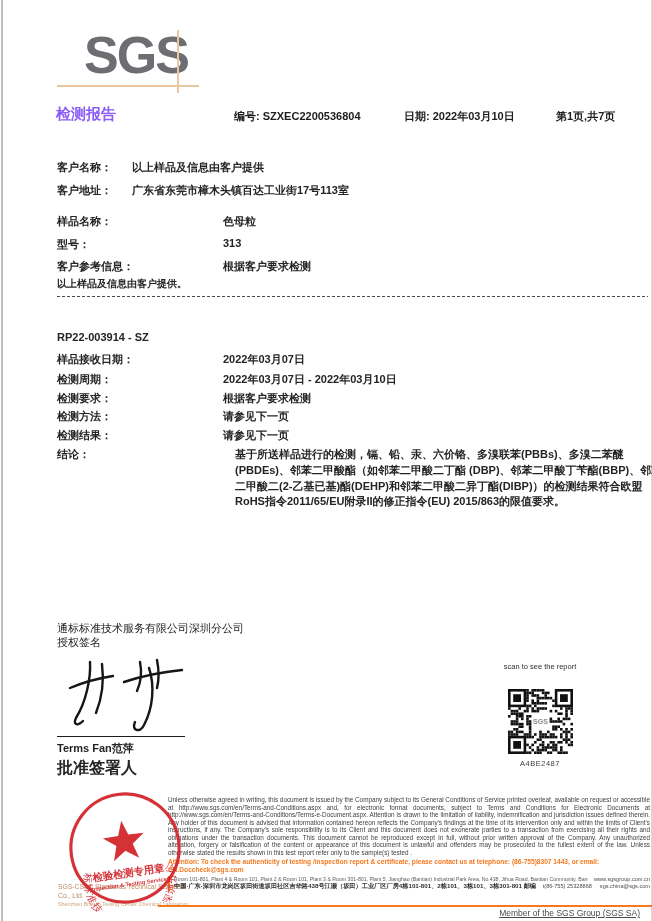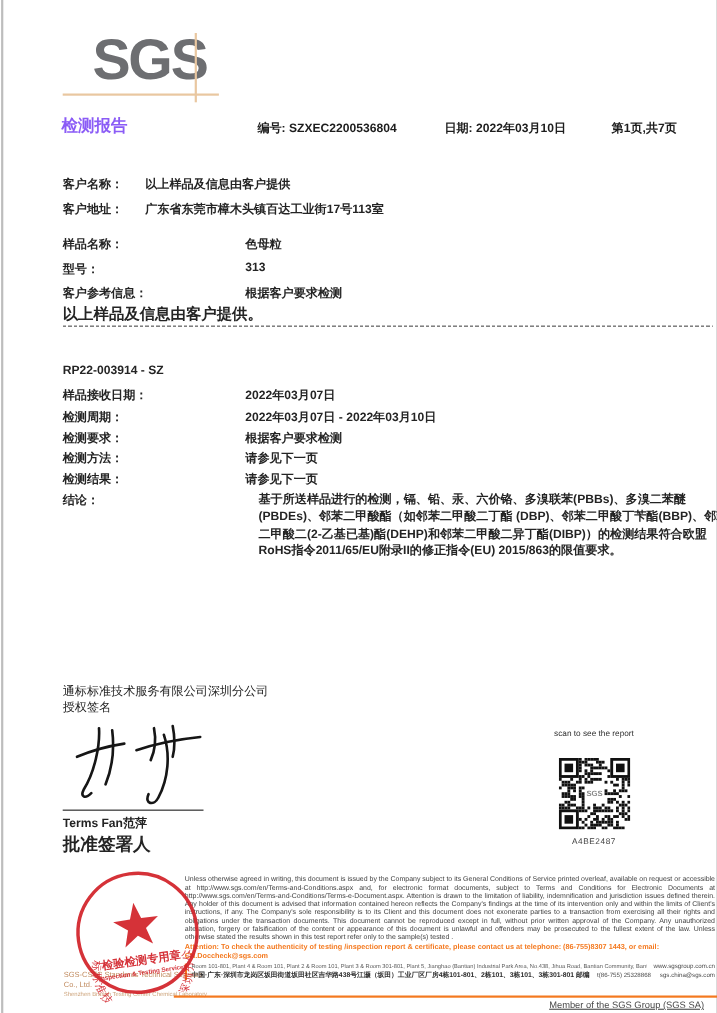--- a/index.html
+++ b/index.html
@@ -20,21 +20,21 @@
   
   .title{position:absolute;left:56px;top:105px;font-size:15px;font-weight:700;color:#8b5cf6;}
   .hmeta{position:absolute;top:109px;font-size:11px;font-weight:700;color:#1d1d1d;white-space:nowrap;}
   .hm-no{left:234px;} .hm-date{left:404px;} .hm-pages{left:556px;}
 
   
   .row{position:absolute;left:57px;display:flex;font-size:11px;font-weight:700;color:#242424;white-space:nowrap;}
   .row .lbl{flex:0 0 auto;}
   .w75  .lbl{width:75px;}
   .w166 .lbl{width:166px;}
-  .note{position:absolute;left:57px;top:277px;font-size:14px;font-weight:700;color:#242424;font-family:Liberation Mono, monospace;}
+  .note{position:absolute;left:57px;top:277px;font-size:10px;font-weight:700;color:#242424;font-family:Liberation Mono, monospace;}
   .dashsep{position:absolute;left:57px;top:296px;width:591px;height:1px;
     background:repeating-linear-gradient(90deg,#4a4a4a 0 3px,transparent 3px 5px);}
 
   
   .concl{position:absolute;left:57px;top:447px;display:flex;font-size:11px;font-weight:700;color:#242424;}
   .concl .lbl{width:166px;flex:0 0 auto;}
   .concl .val{width:428px;line-height:15.8px;white-space:normal;margin-left:12px;}
 
   
   .sig-company{position:absolute;left:57px;top:621px;font-size:11px;color:#242424;}

